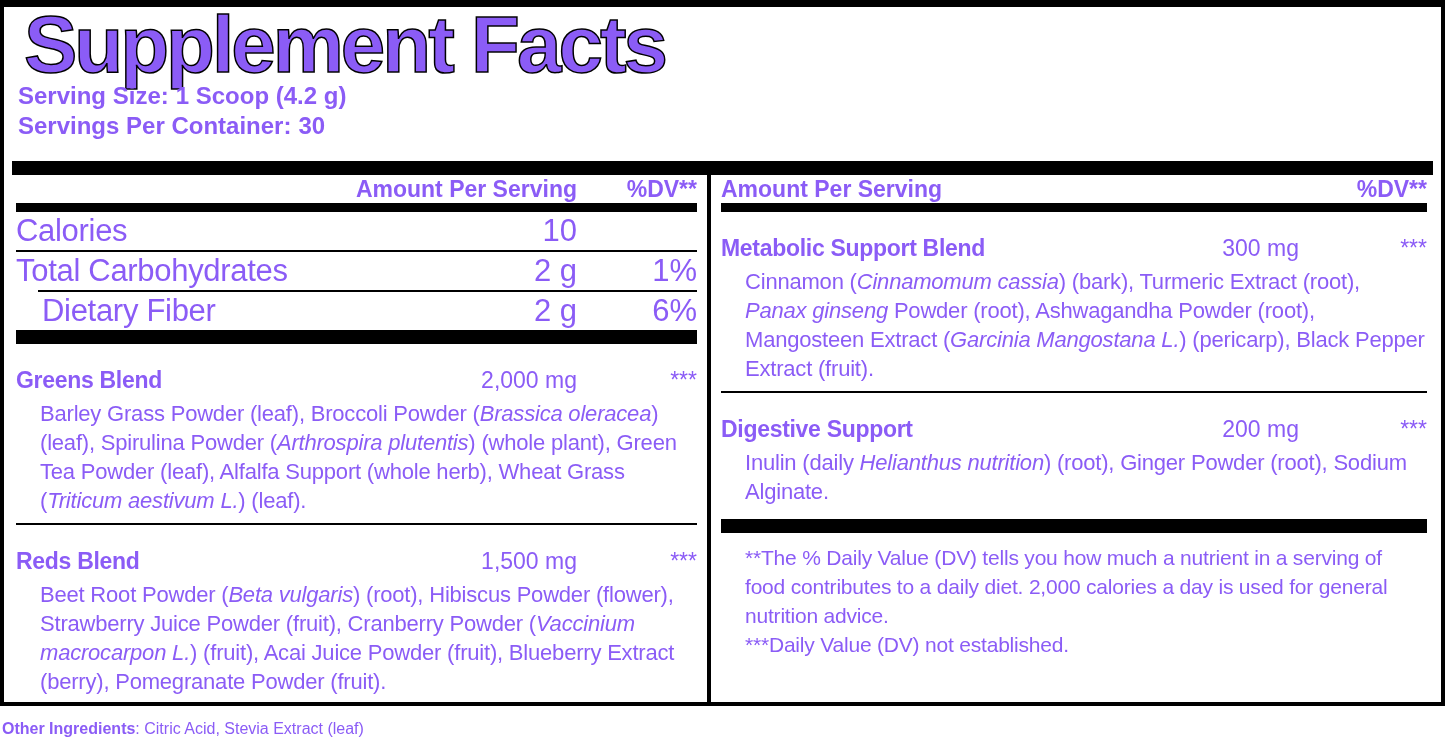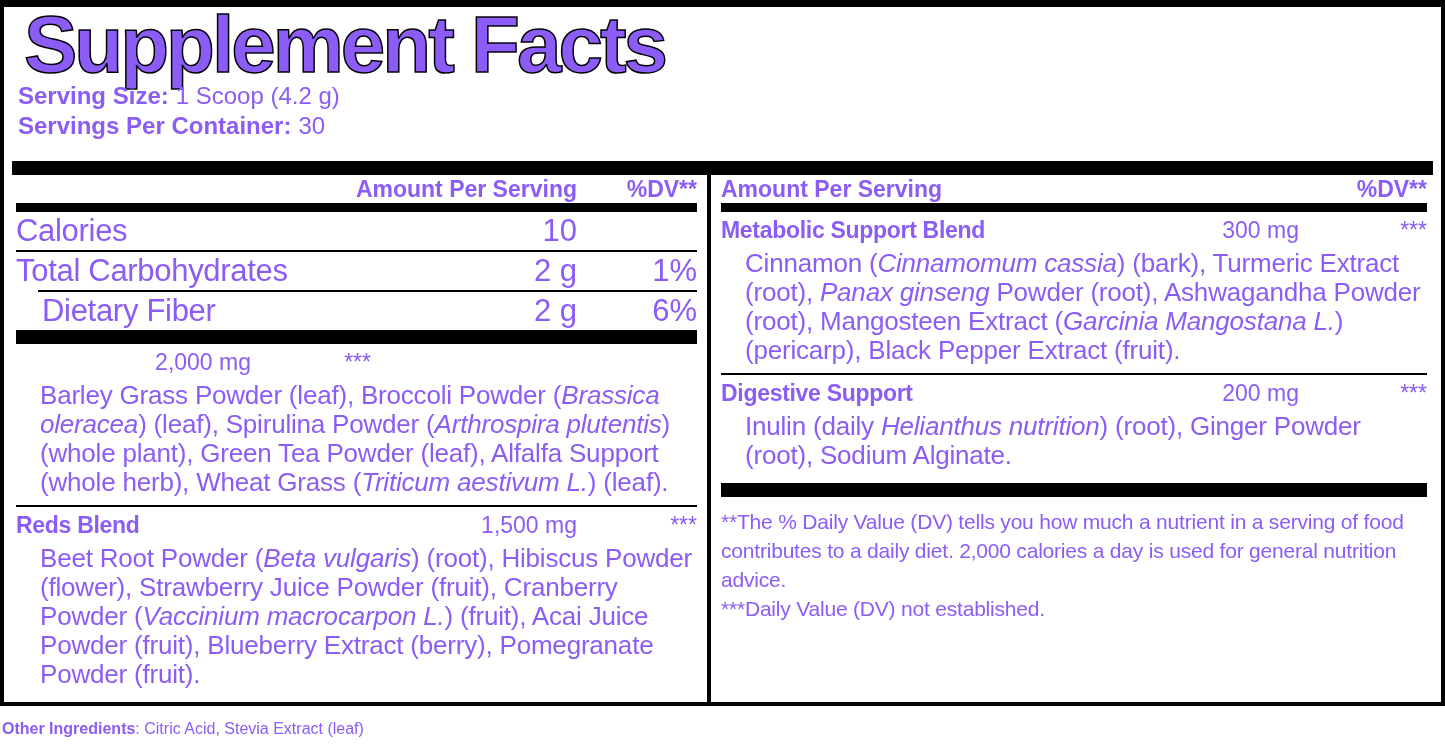--- a/index.html
+++ b/index.html
@@ -10,46 +10,46 @@
   .label-box{
     box-sizing:border-box;position:absolute;top:0;left:0;width:1445px;height:706px;
     border:4px solid #000;border-top-width:7px;padding:0 8px;background:#fff;overflow:hidden;
   }
   .title{
     font-size:80px;font-weight:800;letter-spacing:-3px;line-height:72px;
     margin:2px 0 0 12px;-webkit-text-stroke:1.5px #000;white-space:nowrap;
   }
   .serv-line{font-size:24px;line-height:30px;margin-left:6px;}
   .serv-line .lbl{font-weight:bold;}
-  .serv-line .val{margin-left:7px;}
+  .serv-line .val{margin-left:7px;font-weight:bold;}
   .bar{background:#000;}
   .bar-lg{height:14px;}
   .bar-md{height:9px;}
   .bar-top{margin-top:20px;}
   .table{display:flex;align-items:stretch;height:527px;}
   .col{box-sizing:border-box;}
   .col-left{width:699px;border-right:4px solid #000;padding:0 10px 0 4px;}
   .col-right{flex:1;padding:0 6px 0 10px;}
   .hdr-row{display:flex;align-items:center;height:28px;font-size:23px;font-weight:bold;}
   .flexname{flex:1;min-width:0;}
   .amt-col{width:235px;text-align:right;white-space:nowrap;}
   .dv-col{width:120px;text-align:right;white-space:nowrap;}
   .col-right .dv-col{width:128px;}
   .nrow{display:flex;align-items:center;height:38px;font-size:31px;}
   .nrow .flexname{letter-spacing:-0.3px;}
   .indent-name{padding-left:26px;}
   .rule{height:2px;background:#000;}
   .rule.indent{margin-left:22px;}
-  .blend-head{display:flex;align-items:center;height:36px;font-size:23px;margin-top:0;}
+  .blend-head{display:flex;align-items:center;height:36px;font-size:23px;margin-top:18px;}
   .blend-head .flexname{font-weight:bold;letter-spacing:-0.3px;}
   .desc{
-    font-size:26px;line-height:29px;letter-spacing:-0.2px;
+    font-size:22px;line-height:29px;letter-spacing:-0.2px;
     padding-left:24px;margin:1px 0 8px 0;
   }
-  .footnote{font-size:21px;line-height:29px;letter-spacing:-0.2px;margin-top:10px;}
+  .footnote{font-size:21px;line-height:29px;letter-spacing:-0.2px;margin-top:10px;margin-left:24px;}
   .footnote p{margin:0;}
   .bar-foot{margin-top:13px;}
   .other-line{position:absolute;left:2px;top:714px;font-size:16px;line-height:30px;}
   .other-line .lbl{font-weight:bold;}
 </style>
 </head>
 <body>
 
 <div class="page">
   <div class="label-box">
@@ -91,20 +91,21 @@
 
         <div class="nrow">
           <span class="flexname indent-name">Dietary Fiber</span>
           <span class="amt-col">2 g</span>
           <span class="dv-col">6%</span>
         </div>
 
         <div class="bar bar-lg"></div>
 
         <div class="blend-head">
+          <span class="flexname">Greens Blend</span>
           <span class="amt-col">2,000 mg</span>
           <span class="dv-col">***</span>
         </div>
         <div class="desc"><span>Barley Grass Powder (leaf), Broccoli Powder (</span><i>Brassica oleracea</i><span>) (leaf), Spirulina Powder (</span><i>Arthrospira plutentis</i><span>) (whole plant), Green Tea Powder (leaf), Alfalfa Support (whole herb), Wheat Grass (</span><i>Triticum aestivum L.</i><span>) (leaf).</span></div>
 
         <div class="rule"></div>
 
         <div class="blend-head">
           <span class="flexname">Reds Blend</span>
           <span class="amt-col">1,500 mg</span>

